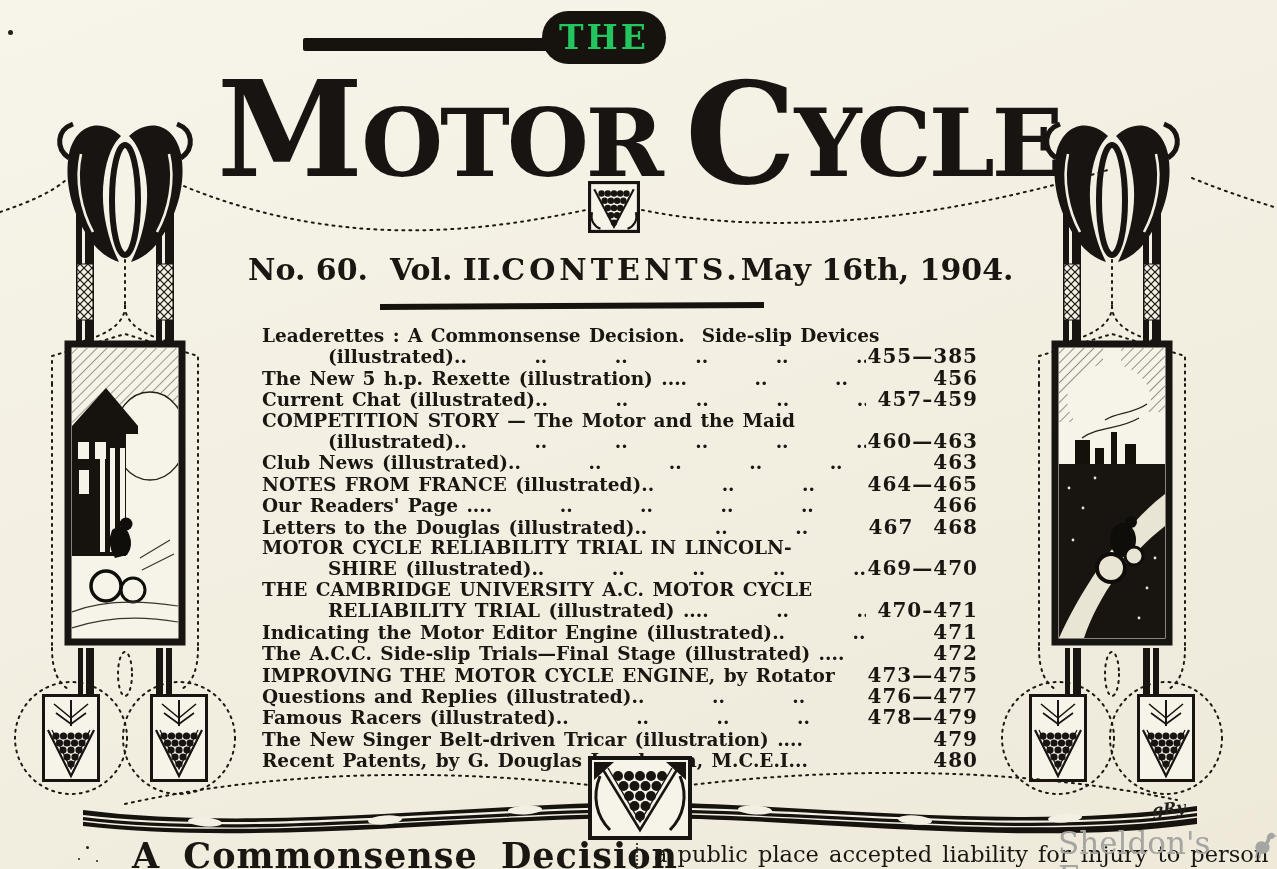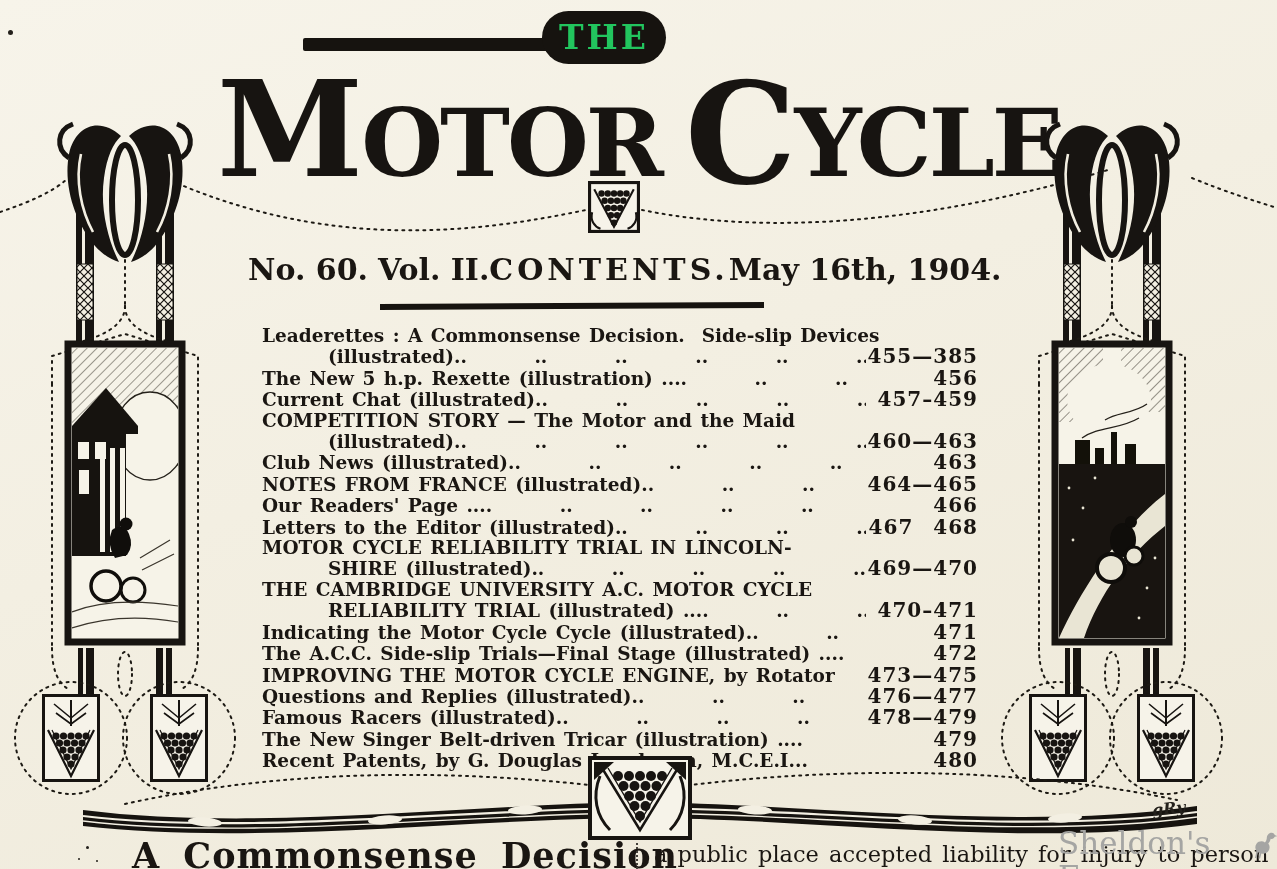--- a/index.html
+++ b/index.html
@@ -17,21 +17,21 @@
          line-height:1;color:#171411;}
   .tl{font-size:132px;letter-spacing:-2px;}
   .ts{font-size:94px;letter-spacing:-3px;}
   .tc{font-size:140px;display:inline-block;transform:translateY(7px);letter-spacing:-2px;}
   .tgap{display:inline-block;width:24px;}
   .swoops{position:absolute;left:0;top:0;width:1277px;height:270px;pointer-events:none;}
   .center-orn{position:absolute;left:588px;top:181px;width:52px;height:52px;}
   
   .issue-line{position:absolute;left:248px;top:252px;width:728px;display:flex;justify-content:space-between;
               align-items:baseline;font-weight:bold;font-size:30px;white-space:nowrap;}
-  .issue-left{display:flex;gap:10px;}
+  .issue-left{display:flex;gap:22px;}
   .contents-label{letter-spacing:4px;}
   .rule{position:absolute;left:380px;top:303px;width:384px;height:6px;background:#16130f;transform:rotate(-.3deg);}
   
   #toc-rows{position:absolute;left:262px;top:326px;width:716px;font-weight:bold;font-size:18.5px;line-height:20.4px;
             word-spacing:2px;}
   .toc-row{display:flex;align-items:baseline;}
   .toc-row .tt{flex:0 0 auto;white-space:pre;}
   .toc-row.ind .tt{padding-left:66px;}
   .ld{flex:1 1 0;min-width:0;overflow:hidden;white-space:pre;}
   .pg{flex:0 0 auto;min-width:112px;text-align:right;white-space:pre;letter-spacing:1px;font-size:20px;}
@@ -277,21 +277,21 @@
         <span class="tt">NOTES FROM FRANCE (illustrated)</span>
         <span class="ld">..        ..        ..        ..        ..        ..        ..        ..        ..</span>
         <span class="pg">464—465</span>
       </div>
       <div class="toc-row">
         <span class="tt">Our Readers' Page ..</span>
         <span class="ld">..        ..        ..        ..        ..        ..        ..        ..        ..</span>
         <span class="pg">466</span>
       </div>
       <div class="toc-row">
-        <span class="tt">Letters to the Editor (illustrated)</span>
+        <span class="tt">Letters to the Douglas (illustrated)</span>
         <span class="ld">..        ..        ..        ..        ..        ..        ..        ..        ..</span>
         <span class="pg">467  468</span>
       </div>
       <div class="toc-row">
         <span class="tt">MOTOR CYCLE RELIABILITY TRIAL IN LINCOLN-</span>
         <span class="ld"></span>
         <span class="pg"></span>
       </div>
       <div class="toc-row ind">
         <span class="tt">SHIRE (illustrated)</span>
@@ -302,21 +302,21 @@
         <span class="tt">THE CAMBRIDGE UNIVERSITY A.C. MOTOR CYCLE</span>
         <span class="ld"></span>
         <span class="pg"></span>
       </div>
       <div class="toc-row ind">
         <span class="tt">RELIABILITY TRIAL (illustrated) ..</span>
         <span class="ld">..        ..        ..        ..        ..        ..        ..        ..        ..</span>
         <span class="pg">470–471</span>
       </div>
       <div class="toc-row">
-        <span class="tt">Indicating the Motor Cycle Cycle (illustrated)</span>
+        <span class="tt">Indicating the Motor Editor Engine (illustrated)</span>
         <span class="ld">..        ..        ..        ..        ..        ..        ..        ..        ..</span>
         <span class="pg">471</span>
       </div>
       <div class="toc-row">
         <span class="tt">The A.C.C. Side-slip Trials—Final Stage (illustrated) ..</span>
         <span class="ld">..        ..        ..        ..        ..        ..        ..        ..        ..</span>
         <span class="pg">472</span>
       </div>
       <div class="toc-row">
         <span class="tt">IMPROVING THE MOTOR CYCLE ENGINE, by Rotator</span>

